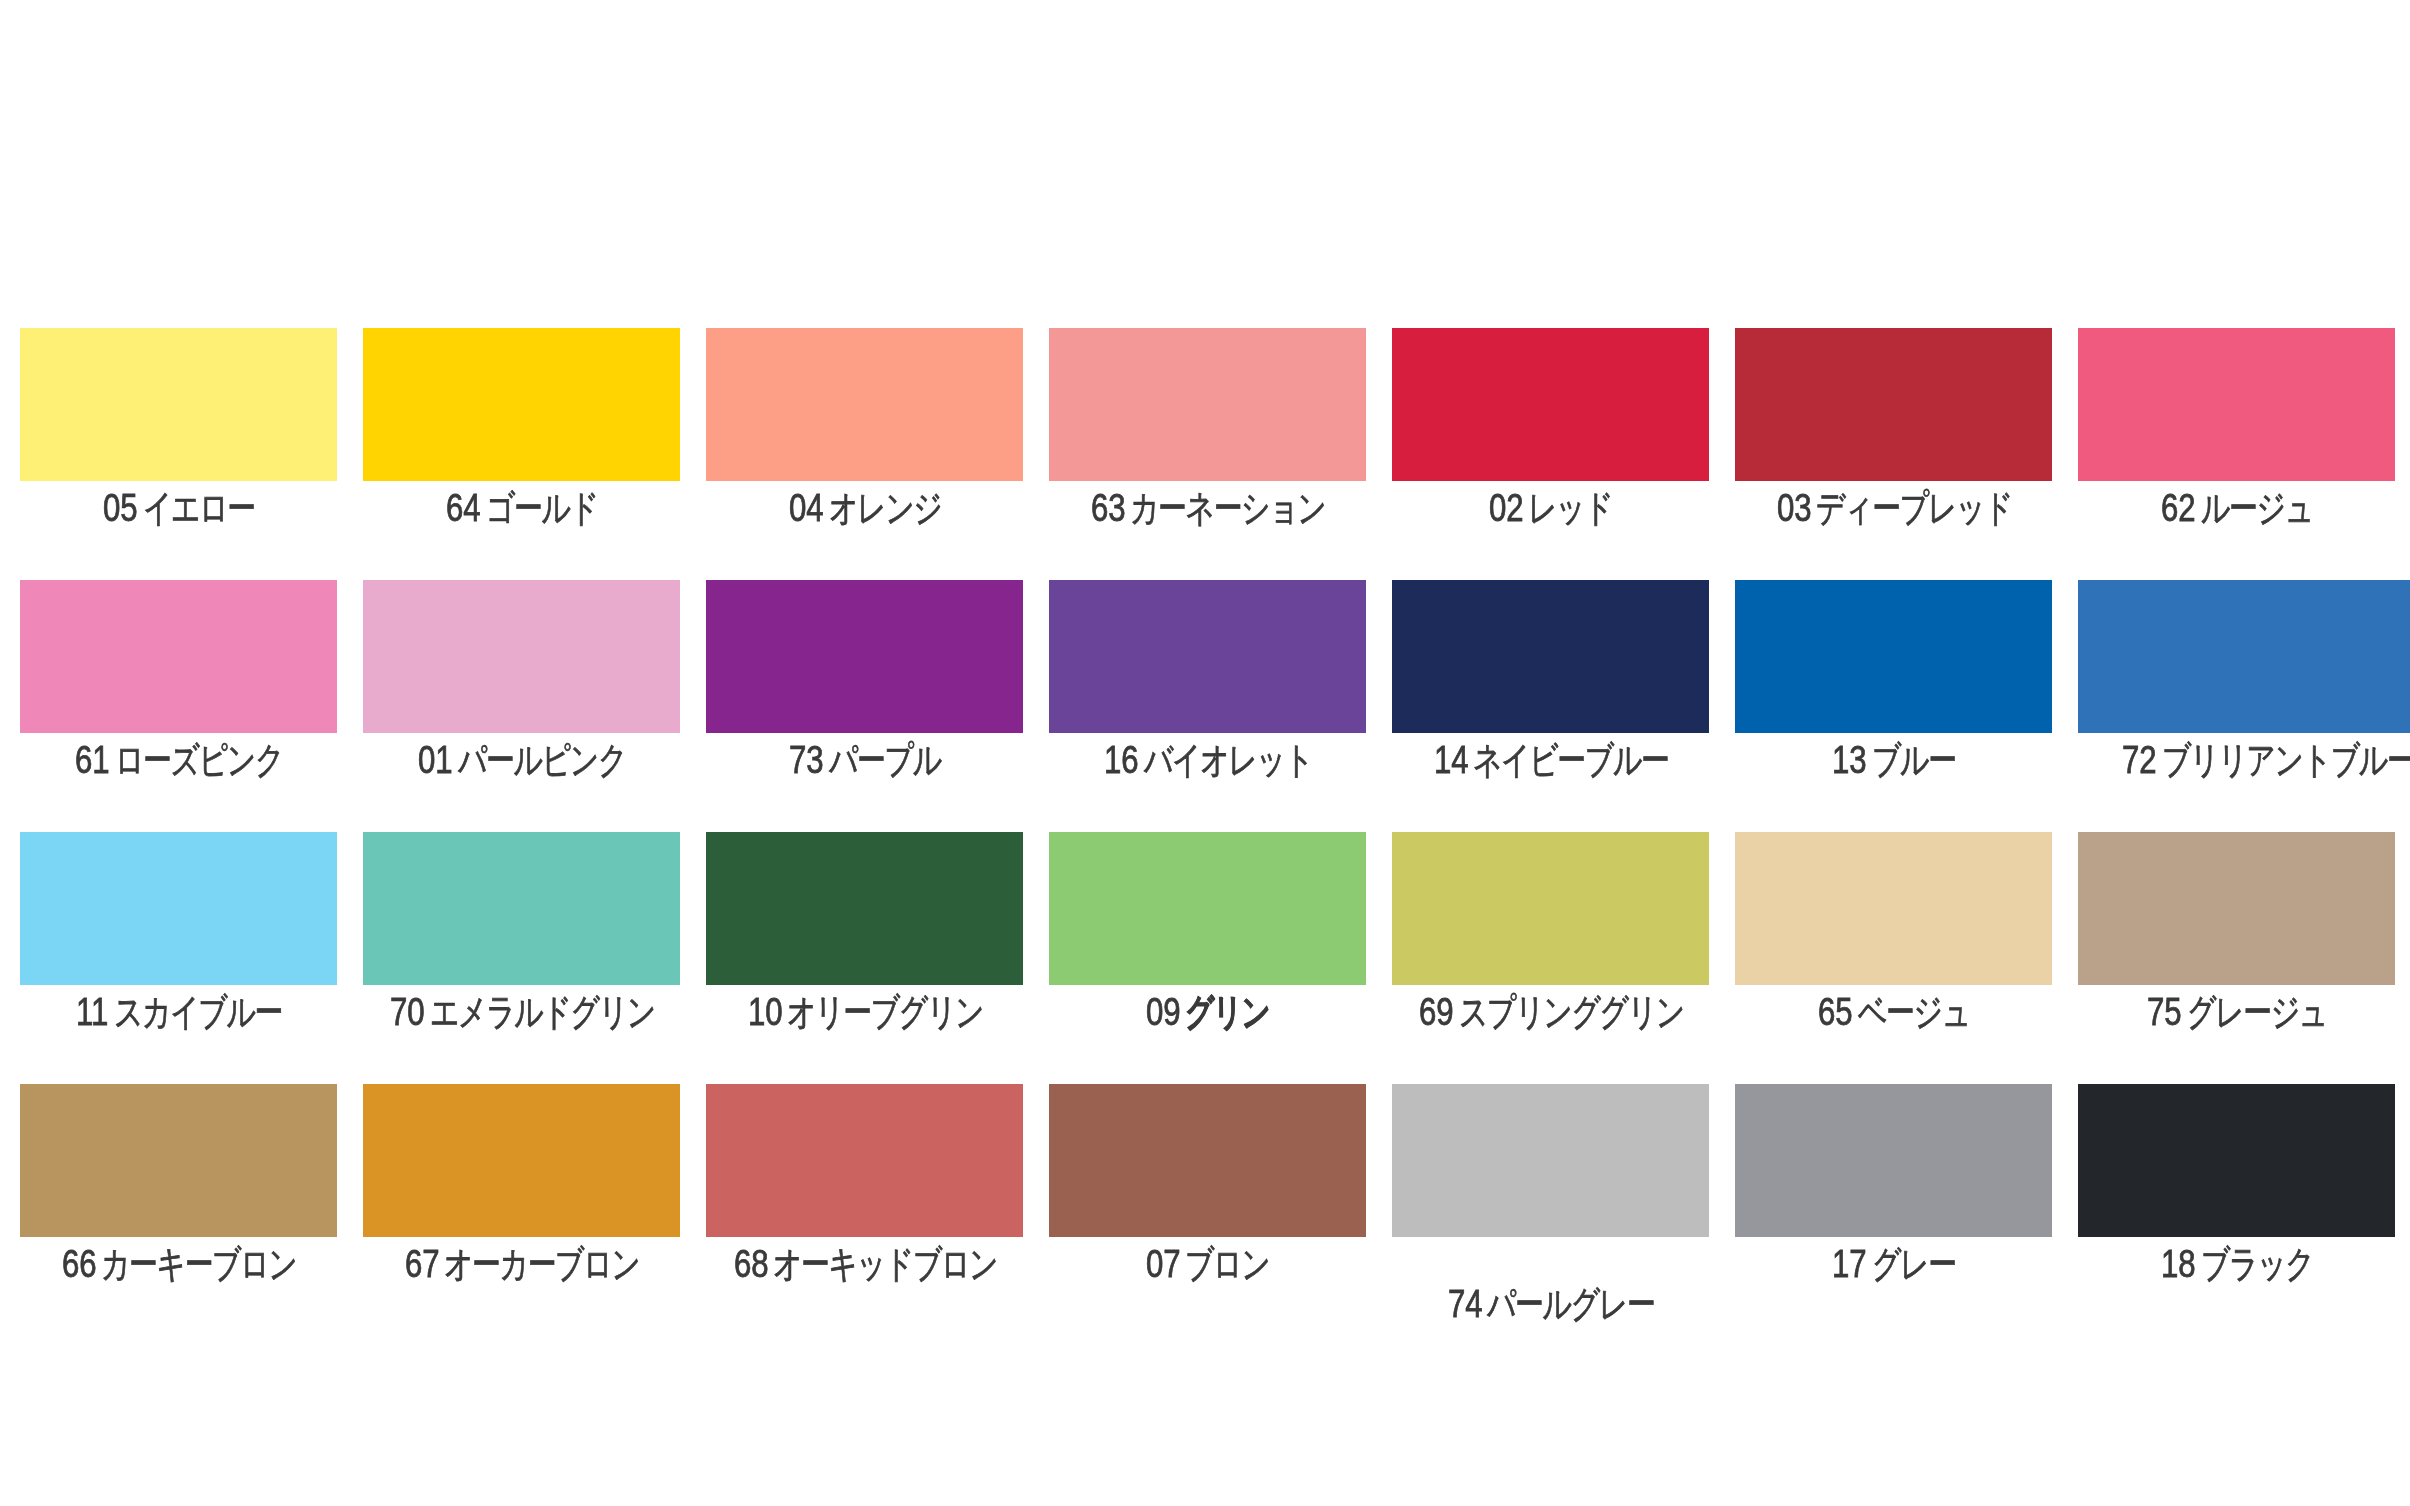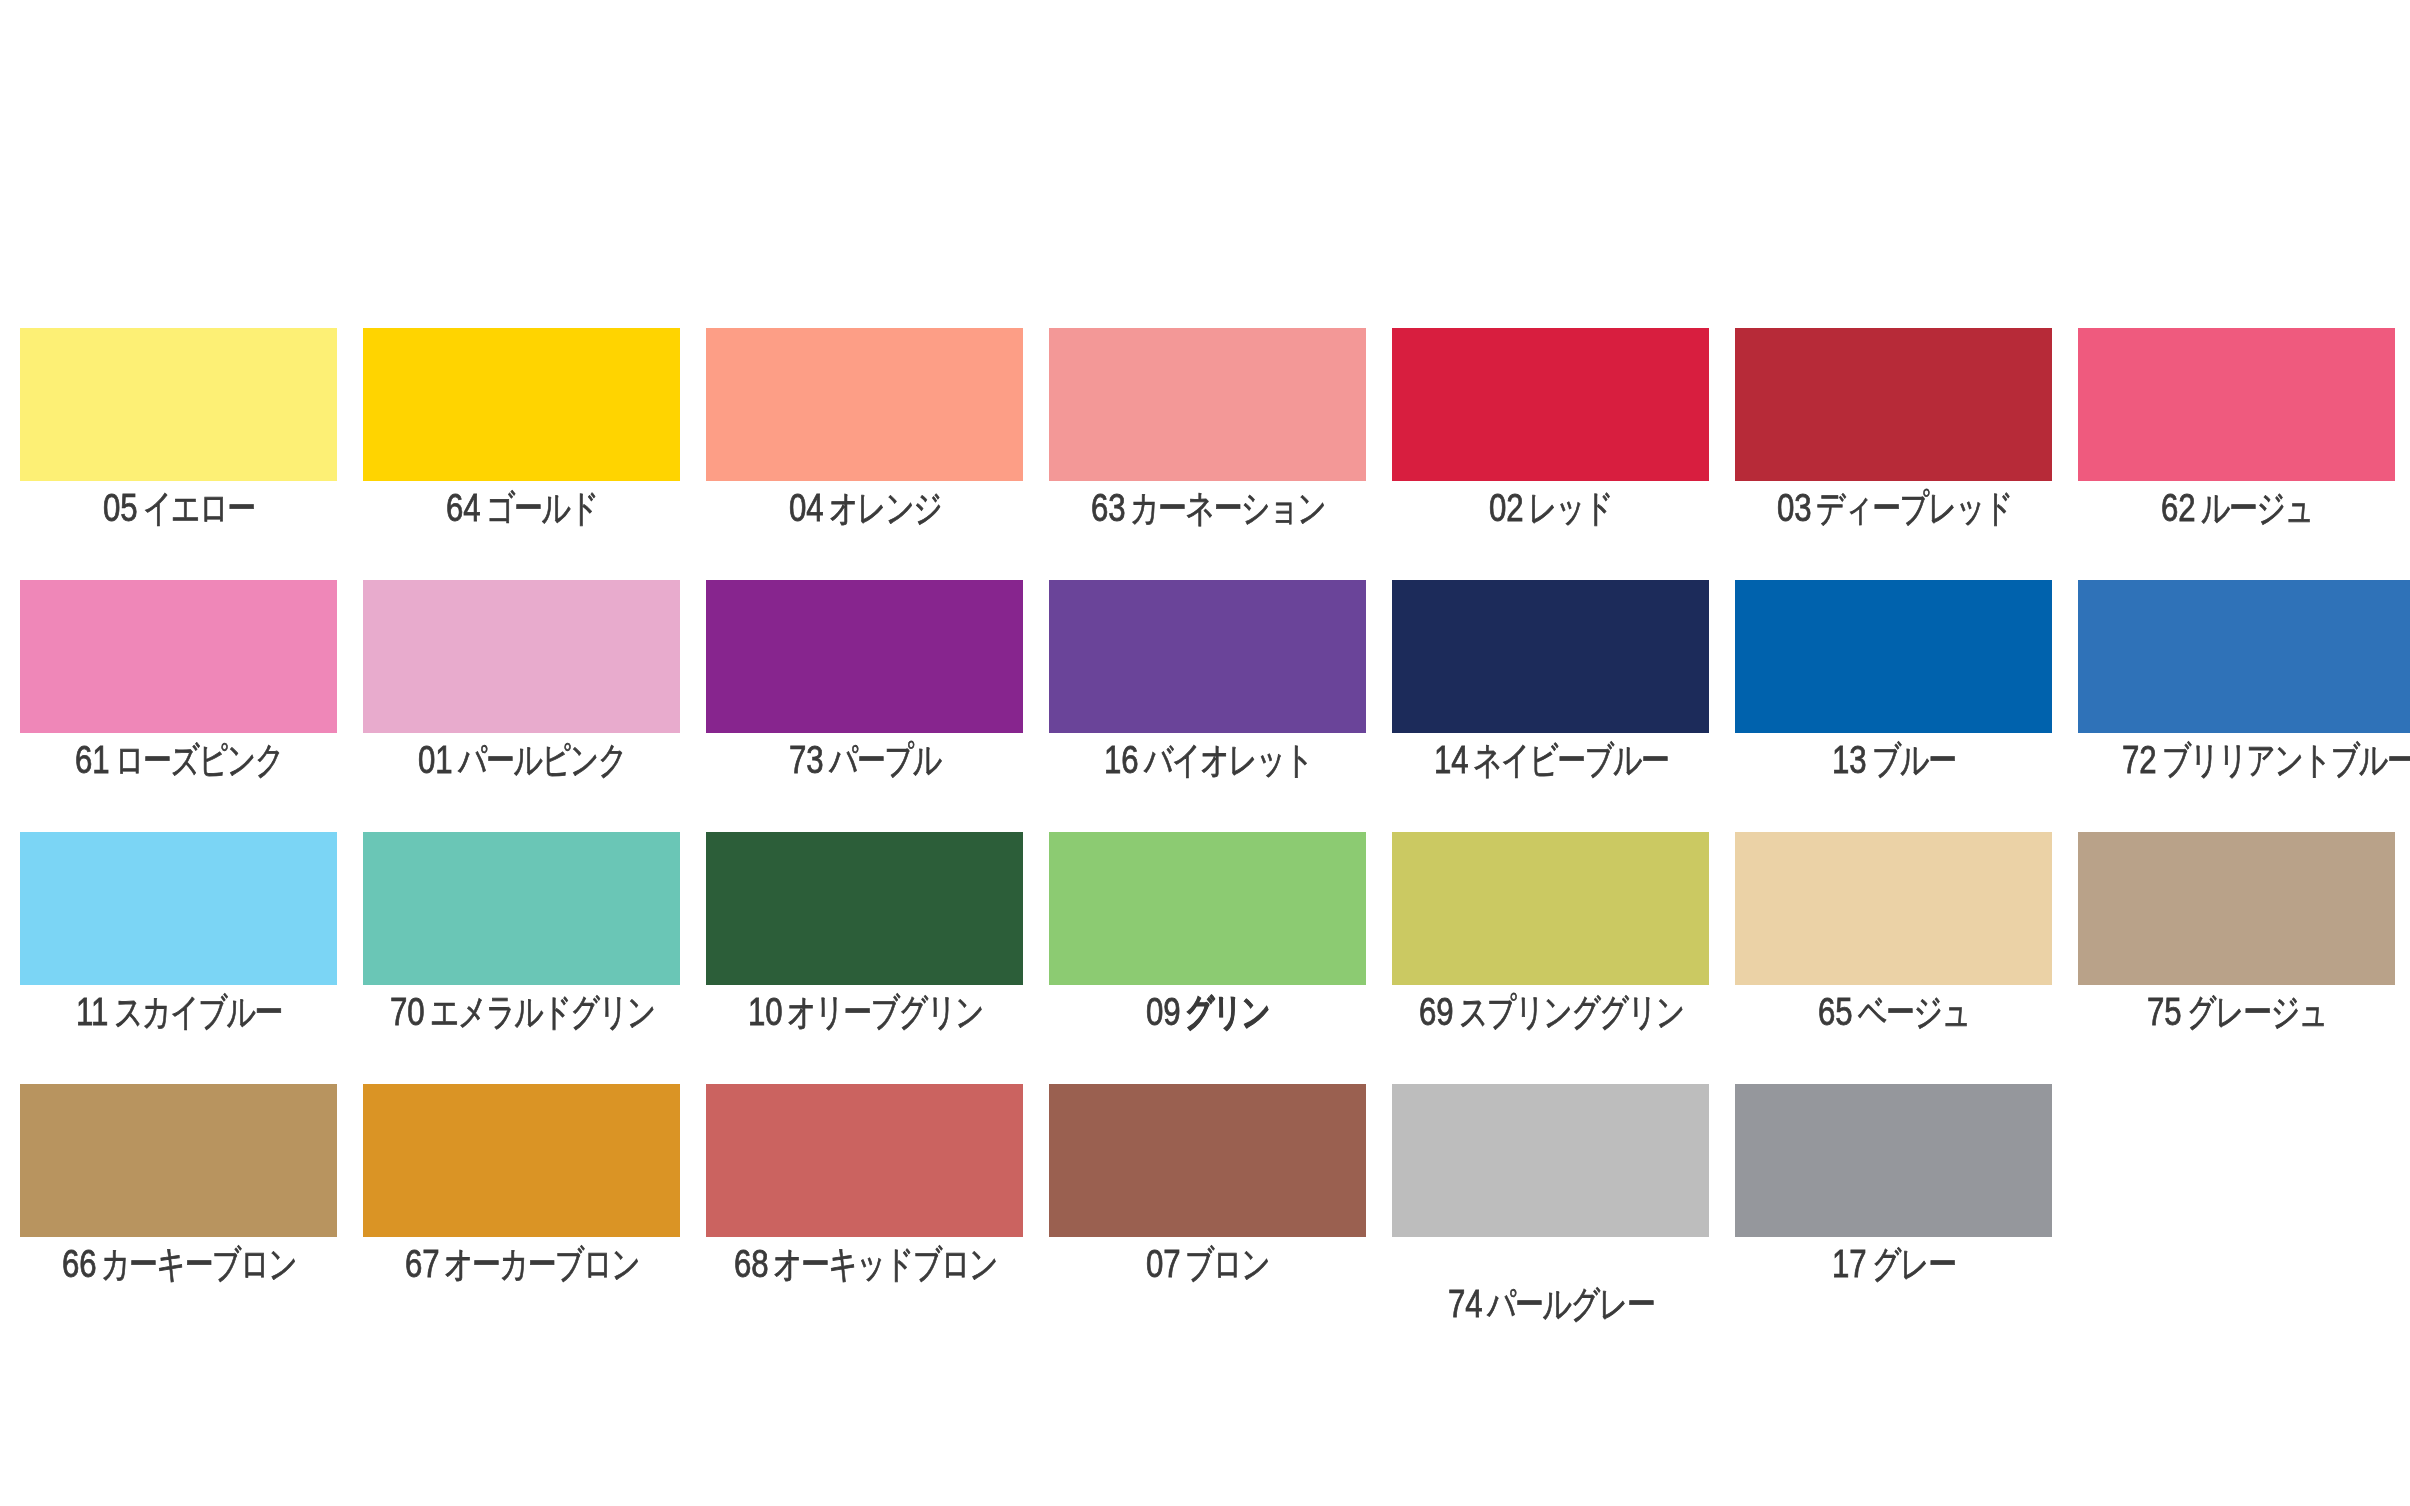--- a/index.html
+++ b/index.html
@@ -170,15 +170,19 @@
       <div class="swatch-label"><span class="squeeze swatch-code" style="width: 34px;"><i>07</i></span><span class="squeeze swatch-name" style="width: 84px;"><i>ブロン</i></span></div>
     </div>
     <div class="swatch-cell">
       <div class="swatch-chip" style="background-color: rgb(189, 189, 189);"></div>
       <div class="swatch-label"><span class="squeeze swatch-code" style="width: 34px; margin-top: 40px;"><i>74</i></span><span class="squeeze swatch-name" style="width: 166px;"><i>パールグレー</i></span></div>
     </div>
     <div class="swatch-cell">
       <div class="swatch-chip" style="background-color: rgb(149, 151, 156);"></div>
       <div class="swatch-label"><span class="squeeze swatch-code" style="width: 34px;"><i>17</i></span><span class="squeeze swatch-name" style="width: 83px;"><i>グレー</i></span></div>
     </div>
+    <div class="swatch-cell">
+      <div class="swatch-chip" style="background-color: rgb(35, 38, 42);"></div>
+      <div class="swatch-label"><span class="squeeze swatch-code" style="width: 34px;"><i>18</i></span><span class="squeeze swatch-name" style="width: 111px;"><i>ブラック</i></span></div>
+    </div>
   </div>
 </div>
 
 
 </body></html>

